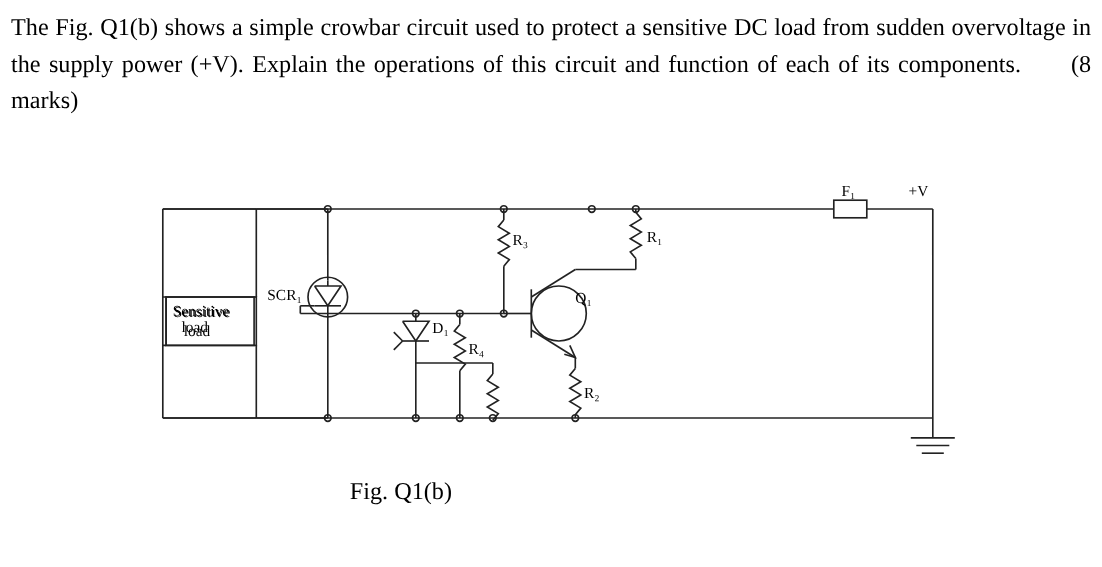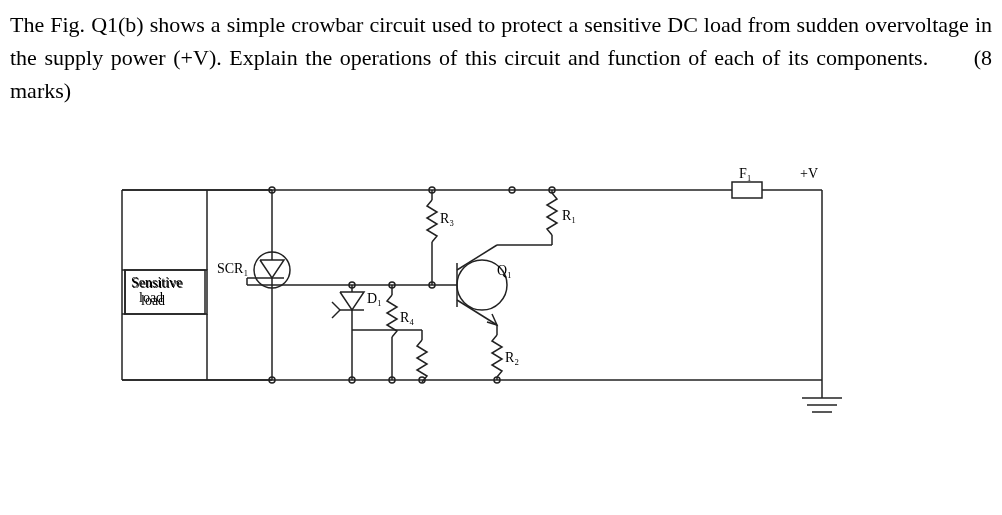--- a/index.html
+++ b/index.html
@@ -22,21 +22,21 @@
       top: 8px;
       left: 10px;
       right: 10px;
       font-size: 22px;
       line-height: 1.5;
       text-align: justify;
     }
     .diagram-area {
       position: absolute;
       top: 130px;
-      left: 42px;
+      left: 68px;
       width: 900px;
       height: 340px;
     }
     .fig-label {
       position: absolute;
       bottom: 10px;
       left: 250px;
       font-size: 22px;
     }
     svg.circuit {
@@ -199,14 +199,15 @@
       <line x1="80" y1="250" x2="165" y2="250"></line>
 
       <line x1="165" y1="60" x2="230" y2="60"></line>
 
       <line x1="165" y1="250" x2="230" y2="250"></line>
 
       <circle cx="390" cy="155" r="3" fill="#222" stroke="none"></circle>
 
     </svg>
 
+    <div class="fig-label">Fig. Q1(b)</div>
   </div>
 </div>
 
 </body></html>

